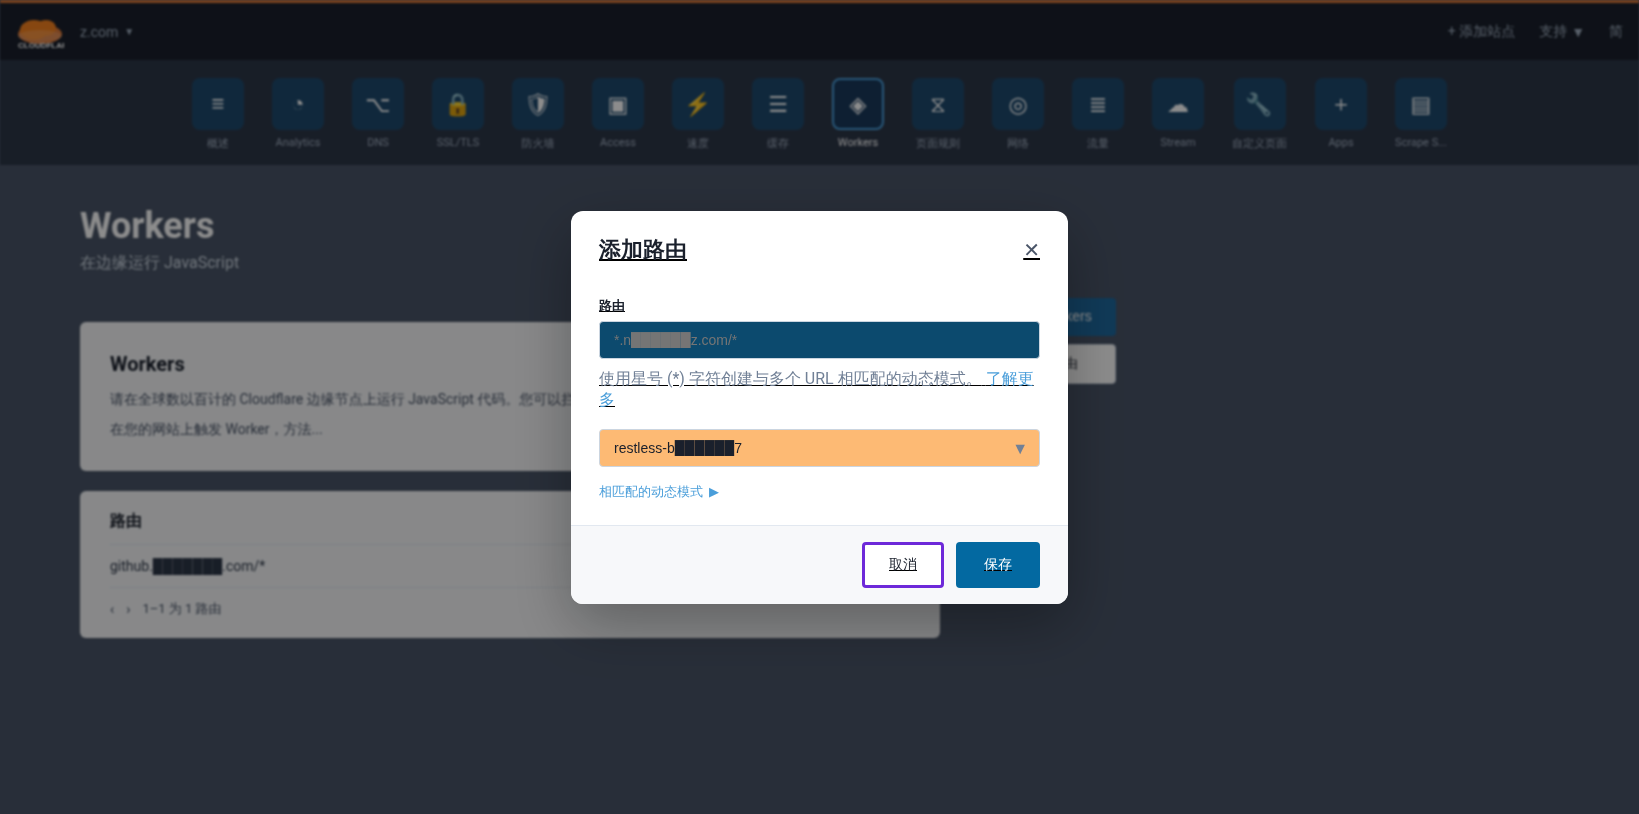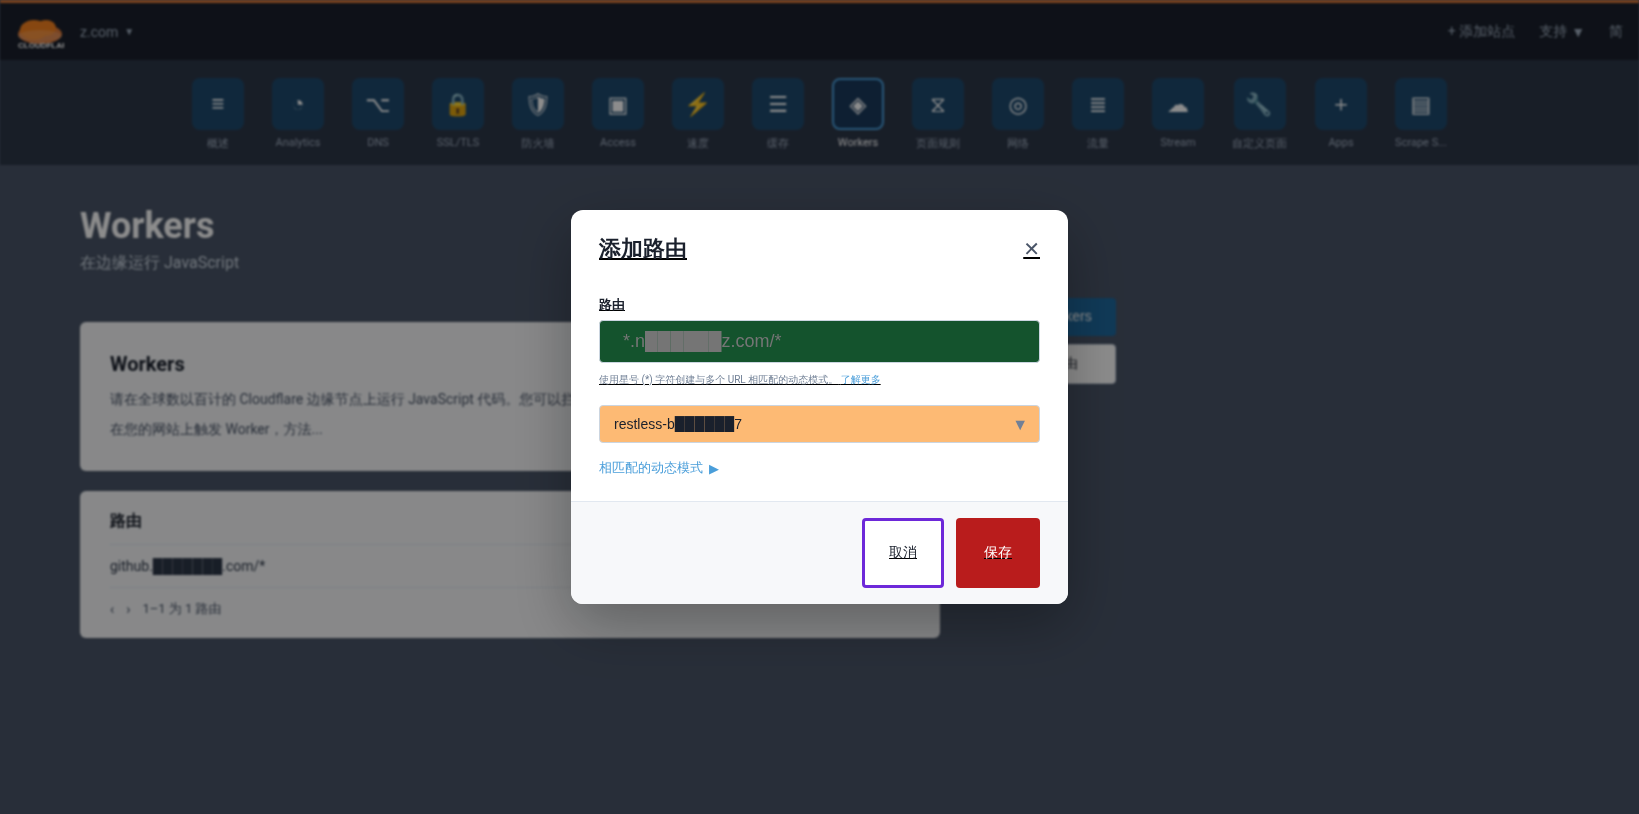--- a/index.html
+++ b/index.html
@@ -299,29 +299,29 @@
       font-weight: 600;
       color: #1a202c;
       margin-bottom: 6px;
       display: block;
     }
 
     .form-input {
       width: 100%;
       border: 1px solid #cbd5e0;
       border-radius: 4px;
-      padding: 10px 23px;
-      font-size: 18px;
+      padding: 10px 14px;
+      font-size: 14px;
       color: #a0aec0;
       outline: none;
-      background: #14532d;
+      background: #0c4a6e;
     }
 
     .form-hint {
-      font-size: 10px;
+      font-size: 16px;
       color: #718096;
       margin-top: 10px;
       margin-bottom: 18px;
     }
 
     .form-hint a {
       color: #4a9eda;
       text-decoration: none;
     }
 
@@ -376,24 +376,24 @@
       background: white;
       color: #1a202c;
       border: 3px solid #6d28d9;
       padding: 10px 24px;
       border-radius: 4px;
       font-size: 14px;
       cursor: pointer;
     }
 
     .btn-save {
-      background: #b91c1c;
+      background: #0369a1;
       color: white;
       border: none;
-      padding: 26px 28px;
+      padding: 14px 28px;
       border-radius: 4px;
       font-size: 14px;
       cursor: pointer;
       text-align: center;
     }
 
     
     .bg-content {
       filter: blur(1px);
       pointer-events: none;

